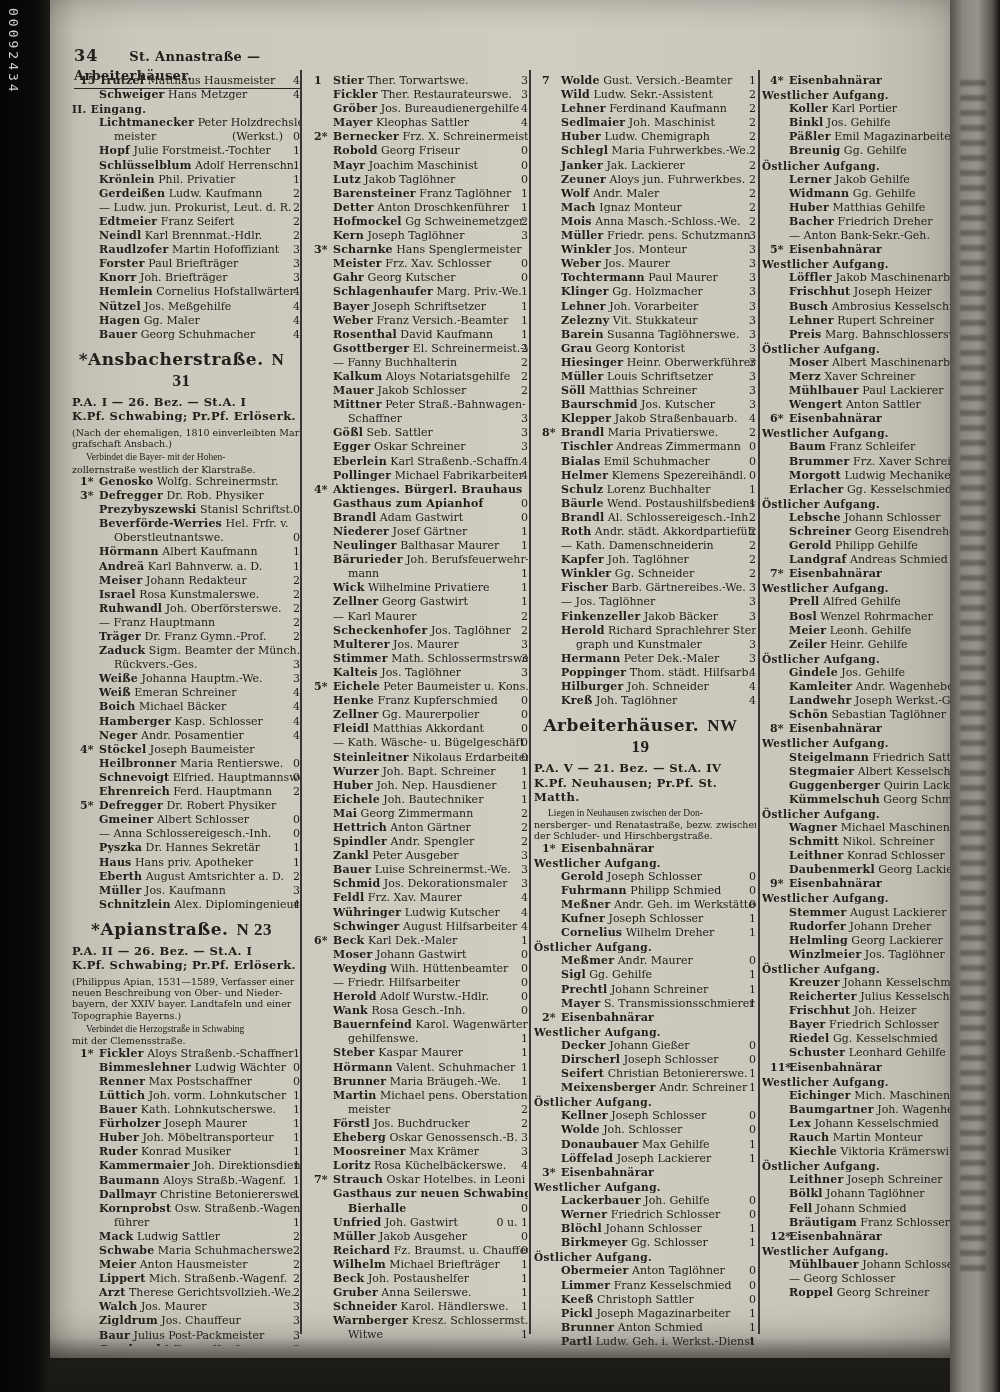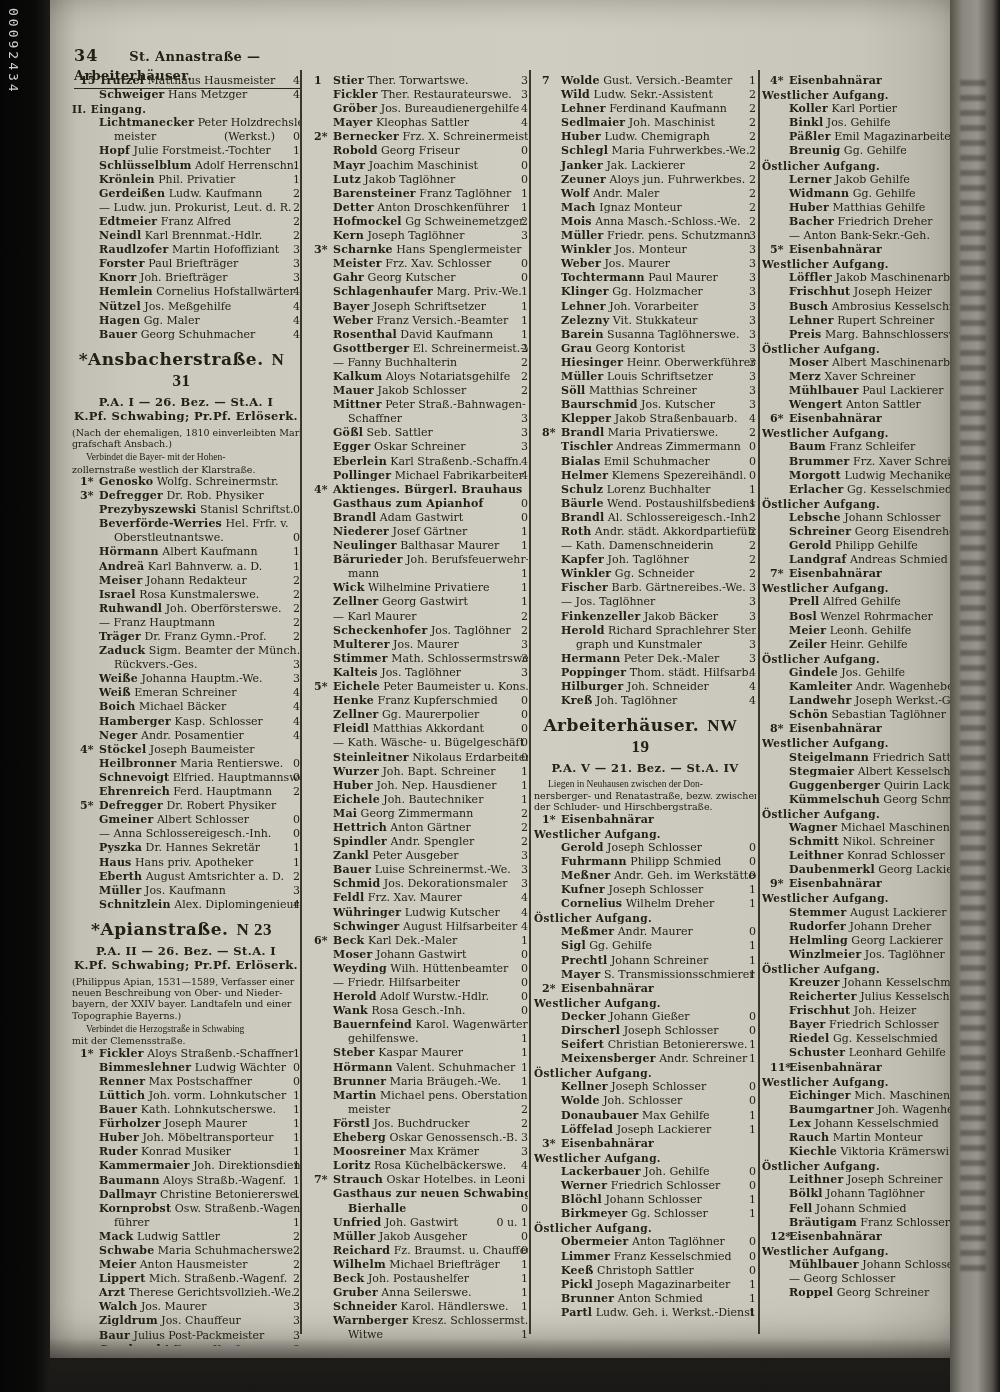--- a/index.html
+++ b/index.html
@@ -36,26 +36,26 @@
   .col{position:absolute;top:74px;height:1272px;overflow:hidden;font-size:11px;line-height:14.1px;}
   #col1{left:22px;width:228px;}
   #col2{left:256px;width:222px;}
   #col3{left:484px;width:222px;}
   #col4{left:712px;width:200px;}
 
   .line{position:relative;padding-left:27px;padding-right:14px;white-space:nowrap;overflow:hidden;}
   .line .num{position:absolute;left:8px;font-weight:bold;}
   .line .b{font-weight:bold;letter-spacing:.2px;}
   .line .fl{position:absolute;right:0;font-size:11px;}
-  .line .tail{position:absolute;right:25px;}
+  .line .tail{position:absolute;right:17px;}
   .cont{padding-left:42px;}
   .sub{font-weight:bold;font-size:10.5px;line-height:14.1px;letter-spacing:.4px;}
   .street{text-align:center;font-weight:bold;font-size:17px;line-height:20px;margin:7px 9px 4px 0;letter-spacing:.5px;}
   .street .scode{font-family:"Liberation Serif",serif;font-weight:bold;margin-left:8px;}
-  .admin{text-align:center;font-weight:bold;font-size:11.5px;line-height:14.5px;letter-spacing:.4px;}
+  .admin{font-weight:bold;font-size:11.5px;line-height:14.5px;letter-spacing:.4px;}
   .note{font-size:9.5px;line-height:11.3px;white-space:nowrap;overflow:hidden;}
   .note.c{}
   .note.i{padding-left:14px;font-family:Liberation Serif, serif;}
   .note.top{margin-top:3px;}
 </style>
 </head>
 <body>
 
 <div id="scan">
   <div id="film-strip">
@@ -76,21 +76,21 @@
         <div class="line"><span class="num">15</span><span class="b">Trutzel</span><span> Matthäus Hausmeister</span><span class="fl">4</span></div>
         <div class="line"><span class="b">Schweiger</span><span> Hans Metzger</span><span class="fl">4</span></div>
         <div class="sub"><span>II. Eingang.</span></div>
         <div class="line"><span class="b">Lichtmanecker</span><span> Peter Holzdrechsler-</span></div>
         <div class="line cont"><span>meister</span><span class="tail">(Werkst.)</span><span class="fl">0</span></div>
         <div class="line"><span class="b">Hopf</span><span> Julie Forstmeist.-Tochter</span><span class="fl">1</span></div>
         <div class="line"><span class="b">Schlüsselblum</span><span> Adolf Herrenschn.</span><span class="fl">1</span></div>
         <div class="line"><span class="b">Krönlein</span><span> Phil. Privatier</span><span class="fl">1</span></div>
         <div class="line"><span class="b">Gerdeißen</span><span> Ludw. Kaufmann</span><span class="fl">2</span></div>
         <div class="line"><span>— Ludw. jun. Prokurist, Leut. d. R.</span><span class="fl">2</span></div>
-        <div class="line"><span class="b">Edtmeier</span><span> Franz Alfred</span><span class="fl">2</span></div>
+        <div class="line"><span class="b">Edtmeier</span><span> Franz Seifert</span><span class="fl">2</span></div>
         <div class="line"><span class="b">Neindl</span><span> Karl Brennmat.-Hdlr.</span><span class="fl">2</span></div>
         <div class="line"><span class="b">Raudlzofer</span><span> Martin Hofoffiziant</span><span class="fl">3</span></div>
         <div class="line"><span class="b">Forster</span><span> Paul Briefträger</span><span class="fl">3</span></div>
         <div class="line"><span class="b">Knorr</span><span> Joh. Briefträger</span><span class="fl">3</span></div>
         <div class="line"><span class="b">Hemlein</span><span> Cornelius Hofstallwärter</span><span class="fl">4</span></div>
         <div class="line"><span class="b">Nützel</span><span> Jos. Meßgehilfe</span><span class="fl">4</span></div>
         <div class="line"><span class="b">Hagen</span><span> Gg. Maler</span><span class="fl">4</span></div>
         <div class="line"><span class="b">Bauer</span><span> Georg Schuhmacher</span><span class="fl">4</span></div>
         <div class="street"><span class="sname">*Ansbacherstraße.</span><span class="scode">N 31</span></div>
         <div class="admin"><span>P.A. I — 26. Bez. — St.A. I</span></div>
@@ -295,20 +295,21 @@
         <div class="line"><span>— Jos. Taglöhner</span><span class="fl">3</span></div>
         <div class="line"><span class="b">Finkenzeller</span><span> Jakob Bäcker</span><span class="fl">3</span></div>
         <div class="line"><span class="b">Herold</span><span> Richard Sprachlehrer Steno-</span></div>
         <div class="line cont"><span>graph und Kunstmaler</span><span class="fl">3</span></div>
         <div class="line"><span class="b">Hermann</span><span> Peter Dek.-Maler</span><span class="fl">3</span></div>
         <div class="line"><span class="b">Poppinger</span><span> Thom. städt. Hilfsarb.</span><span class="fl">4</span></div>
         <div class="line"><span class="b">Hilburger</span><span> Joh. Schneider</span><span class="fl">4</span></div>
         <div class="line"><span class="b">Kreß</span><span> Joh. Taglöhner</span><span class="fl">4</span></div>
         <div class="street"><span class="sname">Arbeiterhäuser.</span><span class="scode">NW 19</span></div>
         <div class="admin"><span>P.A. V — 21. Bez. — St.A. IV</span></div>
+        <div class="admin"><span>K.Pf. Neuhausen; Pr.Pf. St. Matth.</span></div>
         <div class="note i top"><span>Liegen in Neuhausen zwischen der Don-</span></div>
         <div class="note"><span>nersberger- und Renatastraße, bezw. zwischen</span></div>
         <div class="note"><span>der Schluder- und Hirschbergstraße.</span></div>
         <div class="line"><span class="num">1*</span><span class="b">Eisenbahnärar</span></div>
         <div class="sub"><span>Westlicher Aufgang.</span></div>
         <div class="line"><span class="b">Gerold</span><span> Joseph Schlosser</span><span class="fl">0</span></div>
         <div class="line"><span class="b">Fuhrmann</span><span> Philipp Schmied</span><span class="fl">0</span></div>
         <div class="line"><span class="b">Meßner</span><span> Andr. Geh. im Werkstätted.</span><span class="fl">0</span></div>
         <div class="line"><span class="b">Kufner</span><span> Joseph Schlosser</span><span class="fl">1</span></div>
         <div class="line"><span class="b">Cornelius</span><span> Wilhelm Dreher</span><span class="fl">1</span></div>

